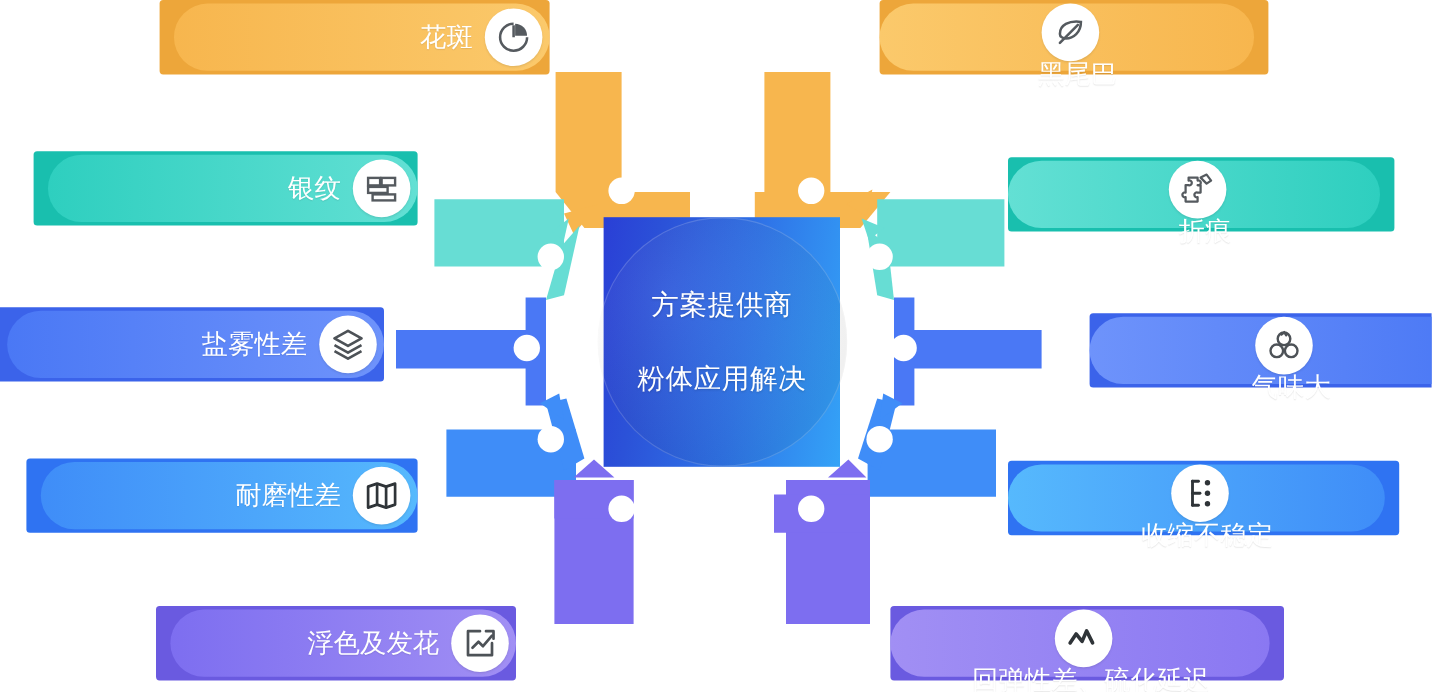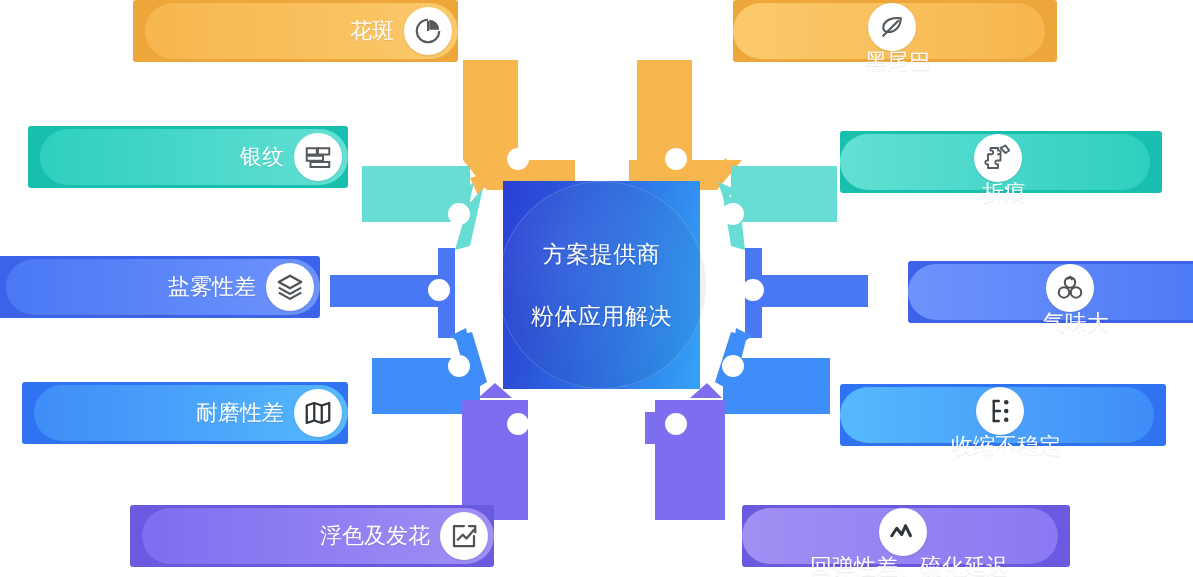--- a/index.html
+++ b/index.html
@@ -185,21 +185,21 @@
       <span class="badge">
         <svg width="30" height="30" viewBox="0 0 24 24" fill="none" stroke="#2f3438" stroke-width="1.8" stroke-linejoin="round">
           <path d="M3 6 9 4 15 6 21 4v14l-6 2-6-2-6 2z"></path>
             <path d="M9 4v14"></path>
             <path d="M15 6v14"></path>
         </svg>
       </span>
     </div>
   </div>
 
-  <div class="node left" style="left:130px;top:505px;width:364px;">
+  <div class="node left" style="left:130px;top:505px;width:300px;">
     <div class="plate" style="background:#6a5ae0"></div>
     <div class="pill" style="background:linear-gradient(90deg,#7d6ef0,#a18ff4)">
       <span class="label">浮色及发花</span>
       <span class="badge">
         <svg width="30" height="30" viewBox="0 0 24 24" fill="none" stroke="#4d5257" stroke-width="1.8" stroke-linecap="round" stroke-linejoin="round">
           <path d="M20 12v8H4V4h8"></path>
             <path d="M7 15l4-4 3 3 6-7"></path>
             <path d="M16 4h5v5"></path>
         </svg>
       </span>

